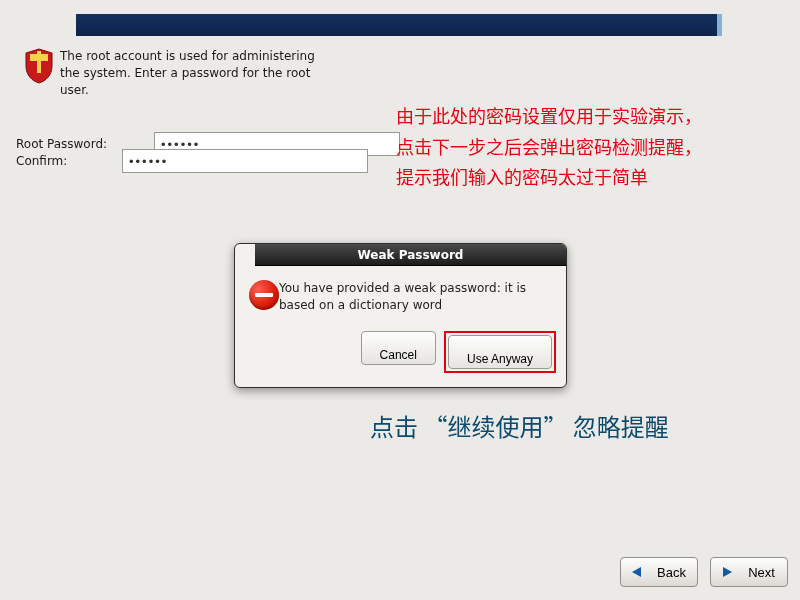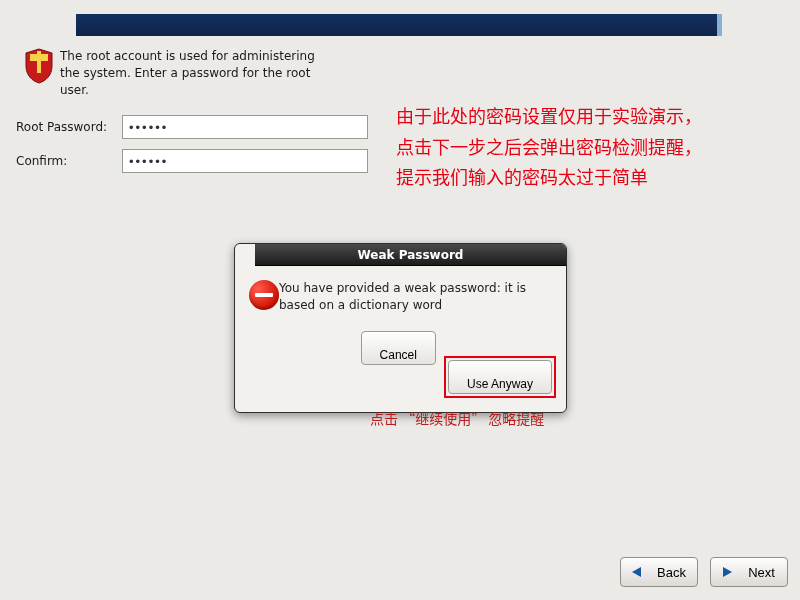--- a/index.html
+++ b/index.html
@@ -35,21 +35,21 @@
     top: 48px; left: 60px;
     width: 260px;
     line-height: 1.4;
   }
   .field-row {
     position: absolute;
     left: 16px;
     display: flex;
     align-items: center;
   }
-  .field-row.pw { top: 115px; }
+  .field-row.pw { top: 132px; gap: 32px; }
   .field-row.cf { top: 149px; }
   .field-label { width: 106px; }
   .field-input {
     width: 246px; height: 24px;
     border: 1px solid #9a9a95;
     background: #fff;
     padding: 0 6px;
     font-size: 13px;
     letter-spacing: 2px;
     color: #333;
@@ -59,22 +59,22 @@
     top: 100px; left: 396px;
     width: 405px;
     color: #e60012;
     font-size: 18px;
     line-height: 1.7;
     font-family: "Microsoft YaHei","Noto Sans CJK SC",sans-serif;
   }
   .annot2 {
     position: absolute;
     top: 408px; left: 370px;
-    color: #b91c1c;
-    font-size: 14px;
+    color: #0c4a6e;
+    font-size: 24px;
     font-family: "Microsoft YaHei","Noto Sans CJK SC",sans-serif;
   }
   .dialog {
     position: absolute;
     top: 243px; left: 234px;
     width: 333px;
     background: #f3f1ee;
     border: 1px solid #2f2f2f;
     border-radius: 6px;
     box-shadow: 0 3px 10px rgba(0,0,0,.4);
@@ -124,21 +124,20 @@
     border: 1px solid #9a9a95;
     border-radius: 4px;
     background: linear-gradient(to bottom,#fefefe,#e6e4e0);
     font-size: 12px;
     cursor: pointer;
   }
   .use-anyway-wrap {
     border: 2px solid #e60012;
     padding: 2px;
     display: inline-flex;
-    margin-top: 25px;
   }
   .nav-row {
     position: absolute;
     bottom: 13px; right: 12px;
     display: flex;
     gap: 12px;
   }
   .nav-btn {
     height: 30px;
     width: 78px;

